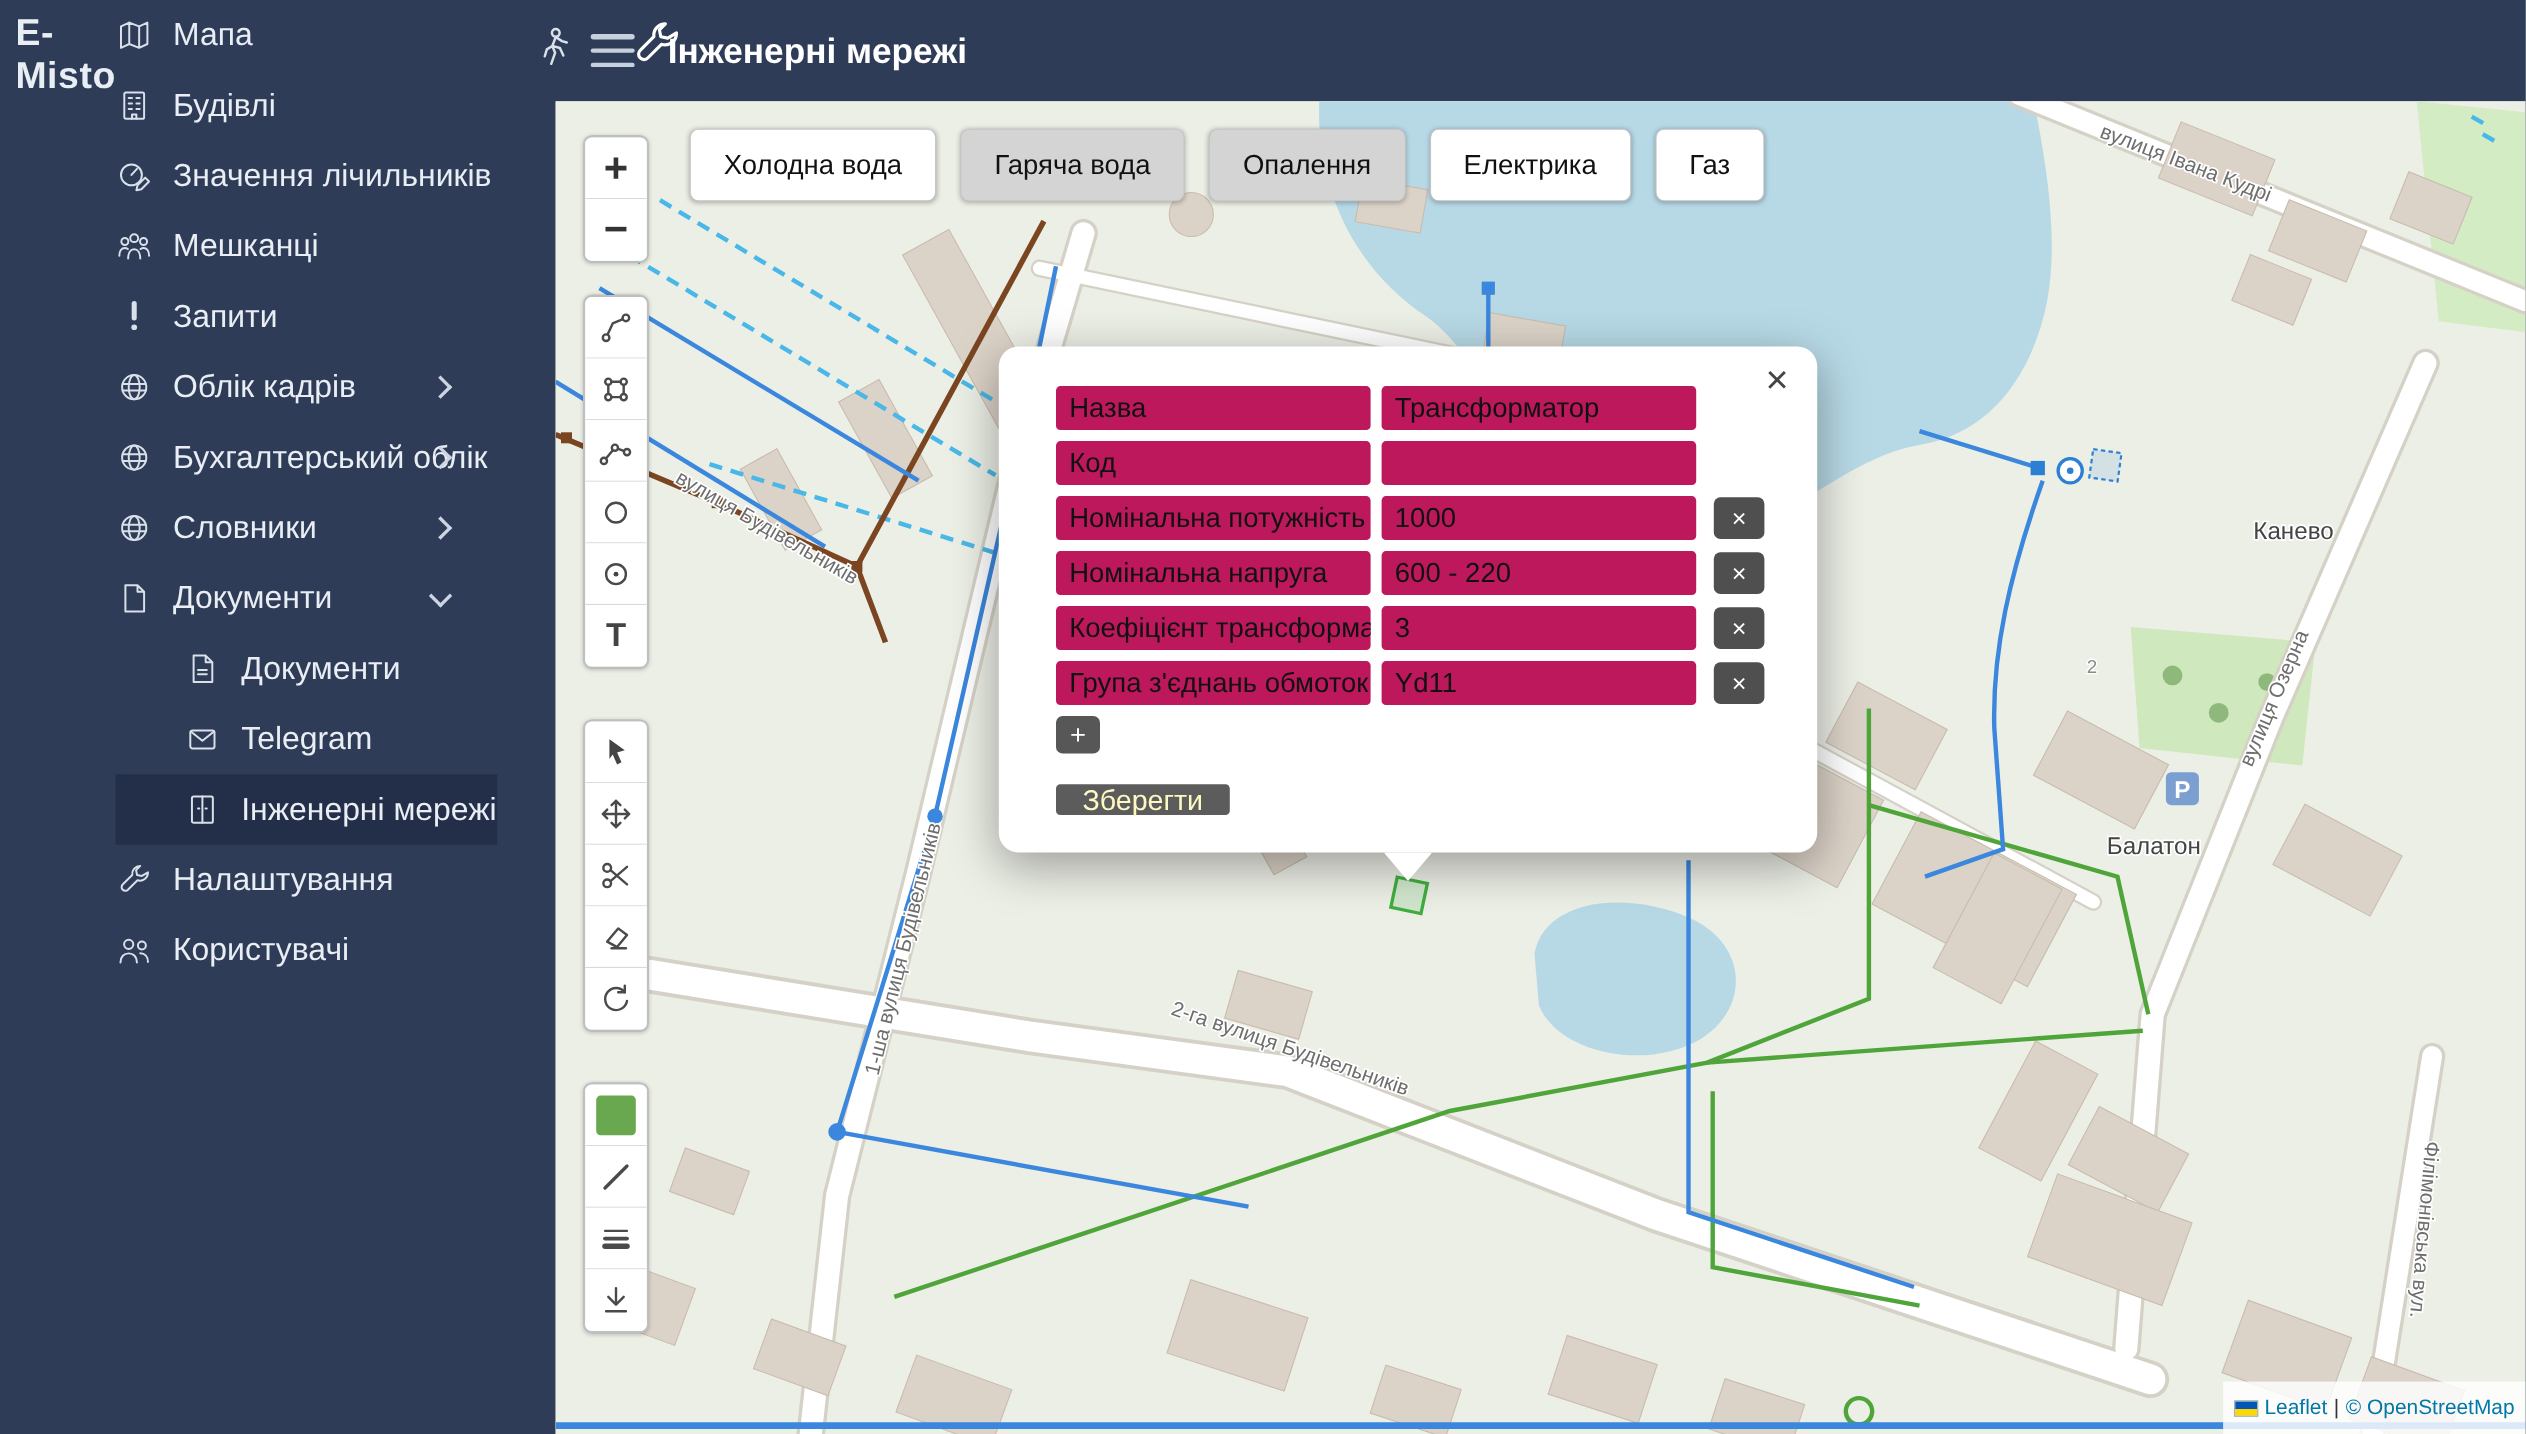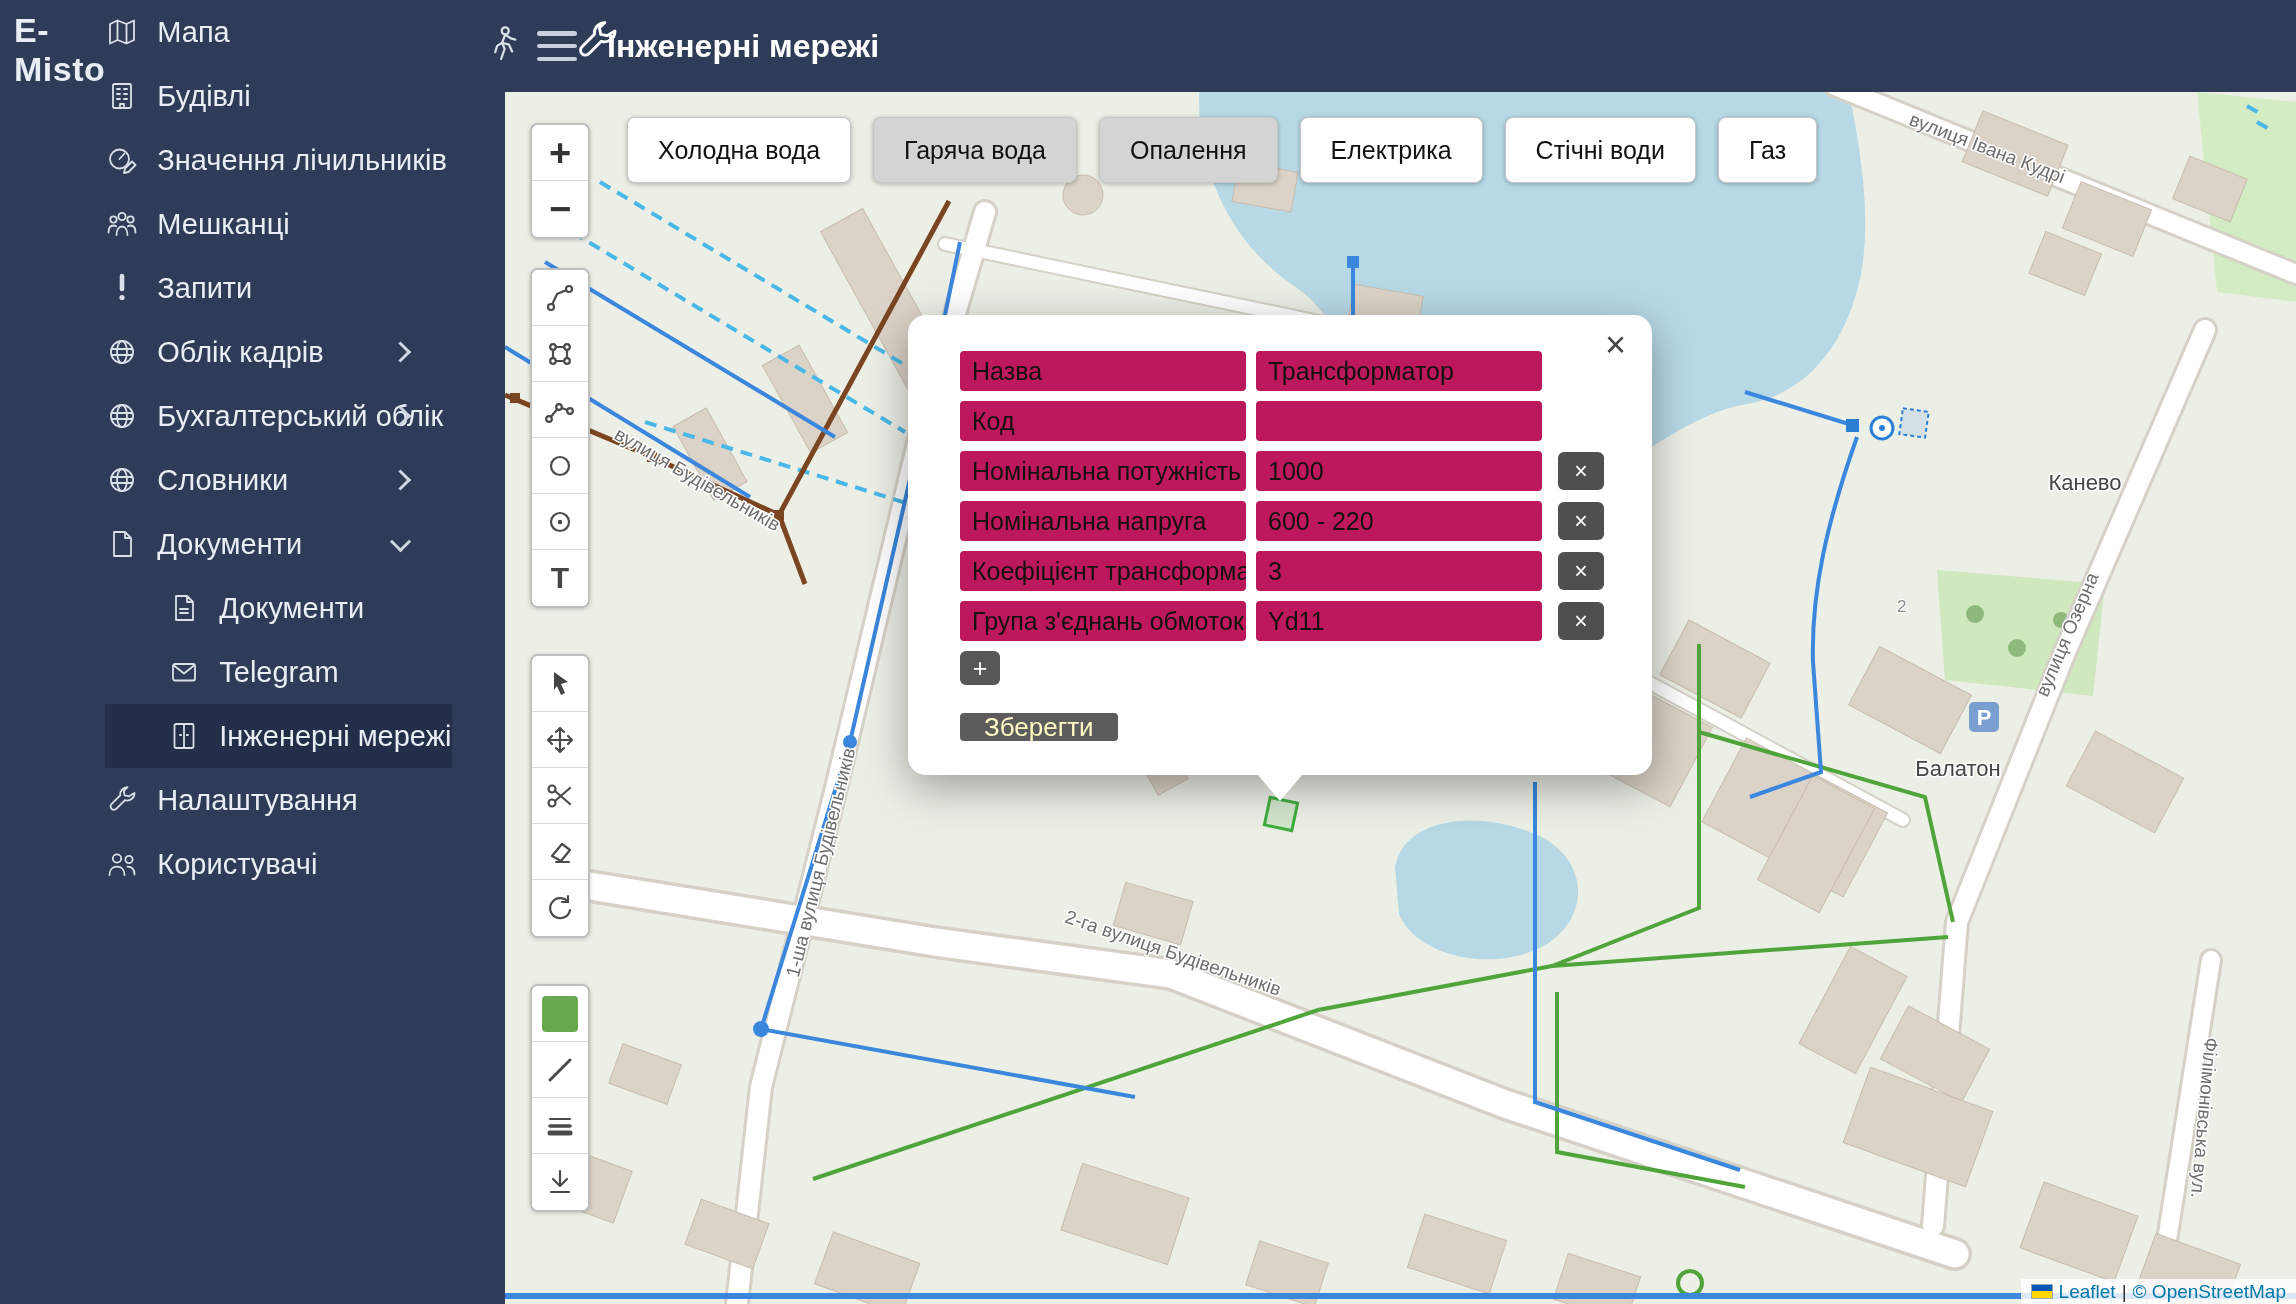--- a/index.html
+++ b/index.html
@@ -58,21 +58,21 @@
   .close-x{position:absolute;top:12px;right:26px;font-size:36px;color:#444;cursor:pointer;line-height:1}
   .frow{display:flex;align-items:center;margin-bottom:10px}
   .fcell{height:40px;display:flex;align-items:center;padding:0 12px;font-size:25px;background:#be185d;border-radius:4px;white-space:nowrap;overflow:hidden}
   .flabel{width:286px;color:#111;margin-right:10px}
   .fvalue{width:286px;color:#111;margin-right:16px}
   .fremove{width:46px;height:38px;background:#4f4f4f;color:#fff;border-radius:6px;font-size:23px;cursor:pointer;display:flex;align-items:center;justify-content:center;flex:none}
   .add-btn{width:40px;height:34px;background:#575757;color:#fff;border-radius:6px;font-size:25px;display:flex;align-items:center;justify-content:center;margin:6px 0 28px;cursor:pointer}
   .save-btn{height:28px;padding:0 24px;background:#5c5c5c;color:#fef9c3;font-size:26px;border-radius:4px;display:inline-flex;align-items:center;cursor:pointer}
 
   
-  .attribution{position:absolute;right:0;bottom:0;background:rgba(255,255,255,.82);height:25px;display:flex;align-items:center;padding:0 10px;font-size:19px;color:#333;z-index:25;gap:6px}
+  .attribution{position:absolute;right:0;bottom:0;background:rgba(255,255,255,.82);height:48px;display:flex;align-items:center;padding:0 10px;font-size:19px;color:#333;z-index:25;gap:6px}
   .attribution .lnk{color:#0078A8;cursor:pointer}
   .flag{width:22px;height:15px;display:inline-block;border:1px solid #9aa;background:linear-gradient(#0057B7 50%,#FFD700 50%)}
 </style>
 </head>
 <body>
 
 <div class="app">
 
   <div class="sidebar">
     <div class="brand">E-Misto</div>
@@ -394,21 +394,20 @@
           <text class="hn" x="522" y="292">3</text>
           <text class="hn" x="1392" y="520">2</text>
         </g>
       </svg>
 
       <div class="layer-buttons">
         <div class="layer-btn">Холодна вода</div>
         <div class="layer-btn active">Гаряча вода</div>
         <div class="layer-btn active">Опалення</div>
         <div class="layer-btn">Електрика</div>
-        <div class="layer-btn">Стічні води</div>
         <div class="layer-btn">Газ</div>
       </div>
 
       <div class="ctrl" id="zoomCtrl">
         <div class="btn">
             <span class="zoomglyph">+</span>
           </div>
         <div class="btn">
             <span class="zoomglyph">−</span>
           </div>

